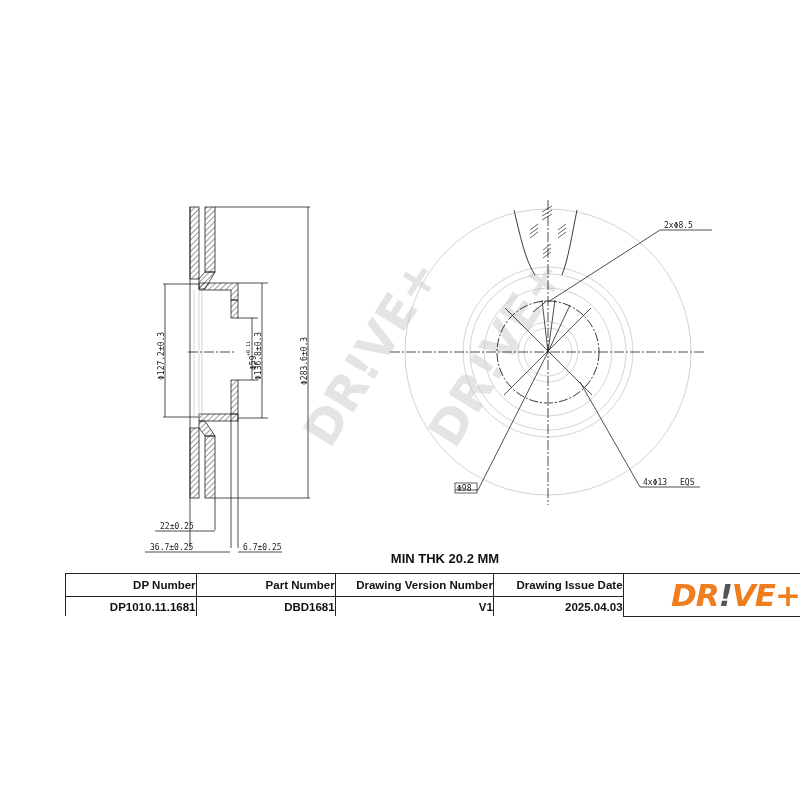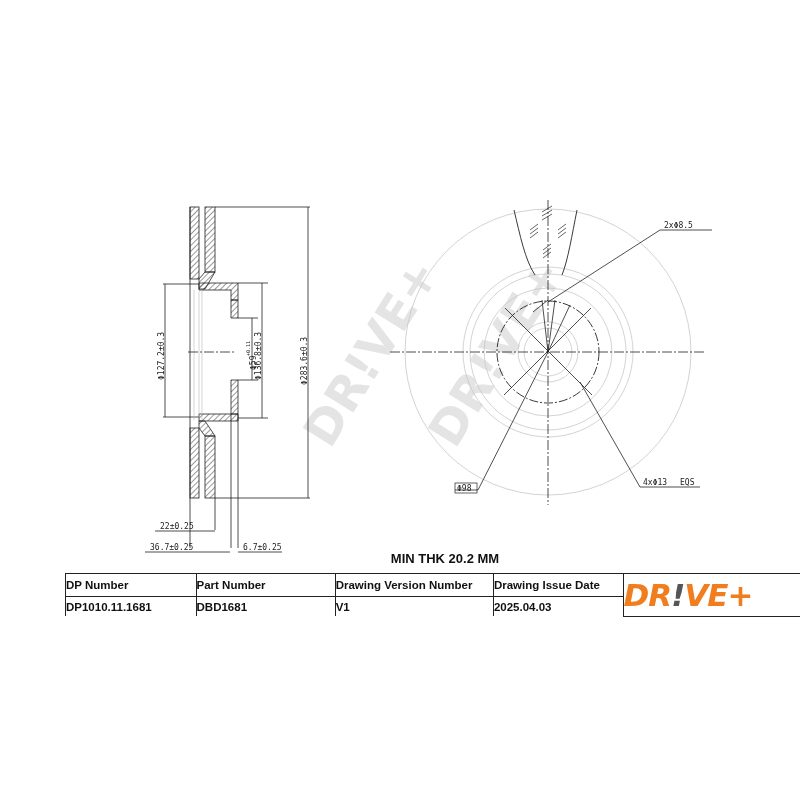--- a/index.html
+++ b/index.html
@@ -1,21 +1,21 @@
 <!DOCTYPE html>
 <html><head>
 <meta charset="utf-8">
 <style>
   html, body { margin:0; padding:0; background:#ffffff; }
   body { width:800px; height:800px; position:relative; overflow:hidden; font-family:"Liberation Sans", sans-serif; }
   svg.drawing { position:absolute; left:0; top:0; }
   .dim { font-family:"DejaVu Sans Mono", monospace; font-size:8px; fill:#222; }
   .title-min { position:absolute; left:0; width:890px; top:551px; text-align:center; font-weight:bold; font-size:13px; color:#111; }
   table.tb { position:absolute; left:65px; top:573px; border-collapse:collapse; }
-  table.tb td { border:1px solid #222; text-align:left; font-size:11.5px; font-weight:bold; color:#111; padding:0; }
+  table.tb td { border:1px solid #222; text-align:right; font-size:11.5px; font-weight:bold; color:#111; padding:0; }
   table.tb tr.h td { height:22px; }
   table.tb tr.v td { height:19px; border-bottom:none; }
   .logo-cell { width:178px; }
   .logo { font-family:"DejaVu Sans", sans-serif; font-weight:bold; font-style:italic; font-size:31px; color:#f07d1e; letter-spacing:-1px; }
   .logo .bang { color:#555; }
 </style>
 </head>
 <body>
 
 <svg class="drawing" width="800" height="560" viewBox="0 0 800 560">

